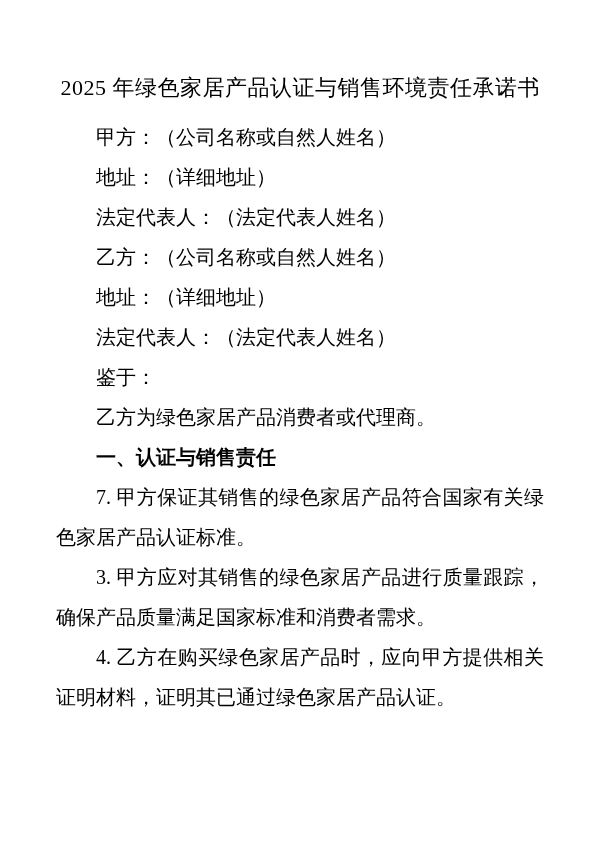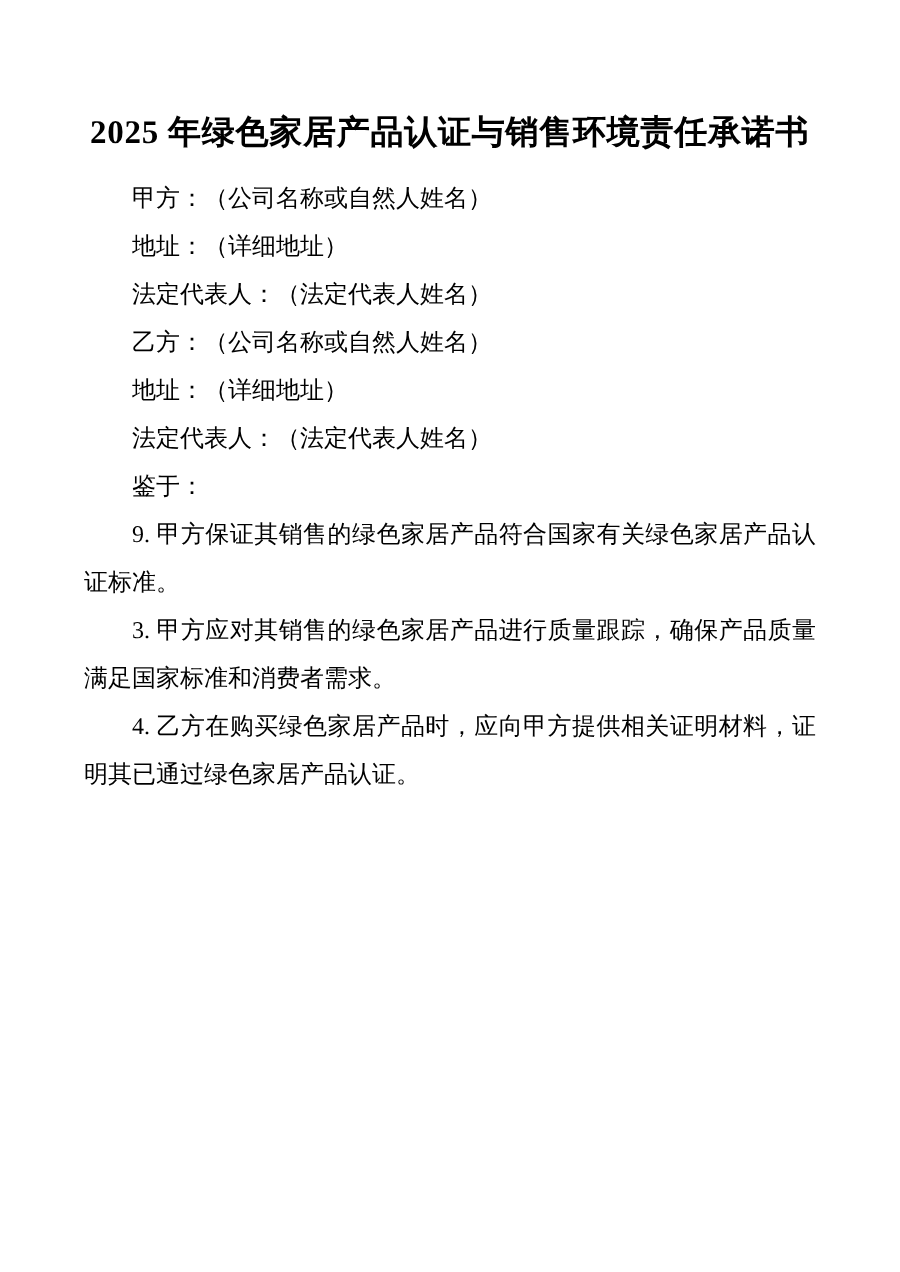--- a/index.html
+++ b/index.html
@@ -17,29 +17,29 @@
   .page {
     width: 600px;
     height: 848px;
     box-sizing: border-box;
     padding: 60px 56px 40px 56px;
     background: #ffffff;
     position: relative;
   }
   .doc-title {
     font-size: 22px;
-    font-weight: bold;
-    text-align: left;
+    font-weight: normal;
+    text-align: right;
     line-height: 1.42;
     letter-spacing: 0.5px;
     margin: 12px 0 14px 0;
     padding: 0 4px;
   }
   .para {
-    font-size: 16px;
+    font-size: 20px;
     line-height: 2.0;
     text-align: justify;
     text-justify: inter-ideograph;
     margin: 0;
     text-indent: 2em;
     font-family: Liberation Serif, serif;
   }
   .para.heading {
     font-weight: bold;
   }
@@ -51,17 +51,19 @@
 
   <h1 class="doc-title">2025 年绿色家居产品认证与销售环境责任承诺书</h1>
 
   <p class="para">甲方：（公司名称或自然人姓名）</p>
   <p class="para">地址：（详细地址）</p>
   <p class="para">法定代表人：（法定代表人姓名）</p>
   <p class="para">乙方：（公司名称或自然人姓名）</p>
   <p class="para">地址：（详细地址）</p>
   <p class="para">法定代表人：（法定代表人姓名）</p>
   <p class="para">鉴于：</p>
-  <p class="para">9. 甲方保证其销售的绿色家居产品符合国家有关绿色家居产品认证标准。</p>
+  <p class="para">乙方为绿色家居产品消费者或代理商。</p>
+  <p class="para heading">一、认证与销售责任</p>
+  <p class="para">7. 甲方保证其销售的绿色家居产品符合国家有关绿色家居产品认证标准。</p>
   <p class="para">3. 甲方应对其销售的绿色家居产品进行质量跟踪，确保产品质量满足国家标准和消费者需求。</p>
   <p class="para">4. 乙方在购买绿色家居产品时，应向甲方提供相关证明材料，证明其已通过绿色家居产品认证。</p>
 
 </div>
 
 </body></html>

